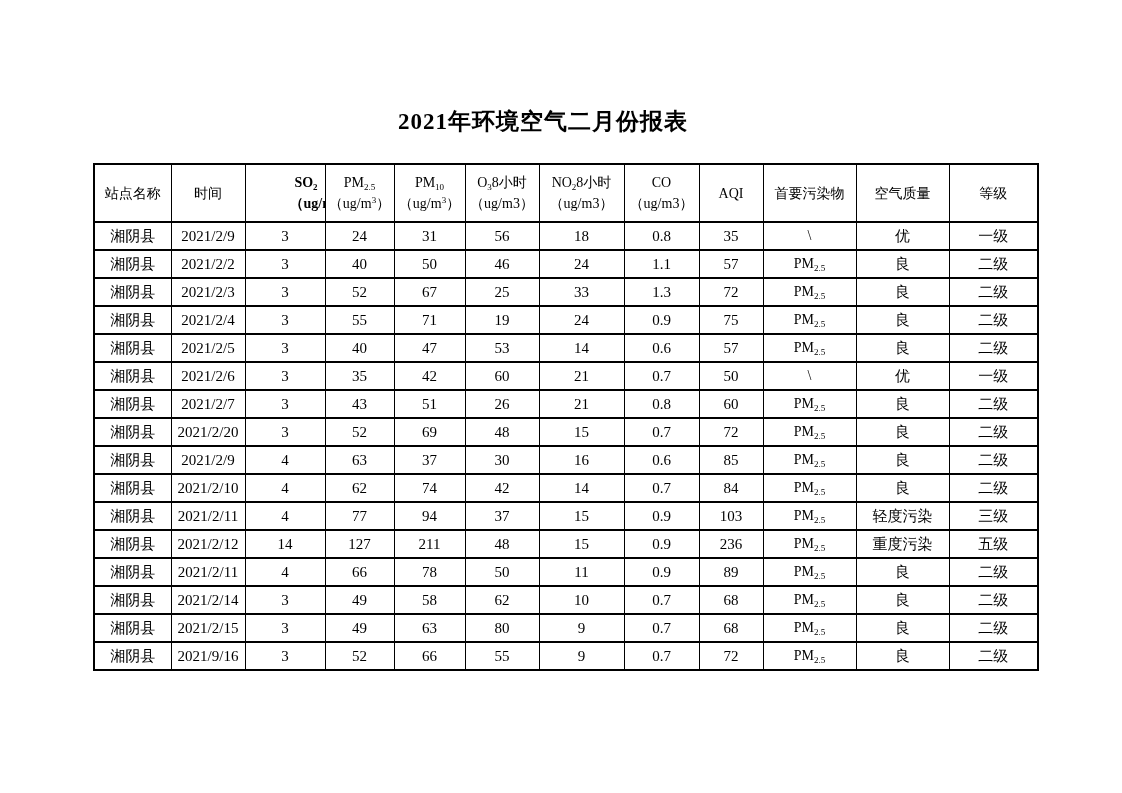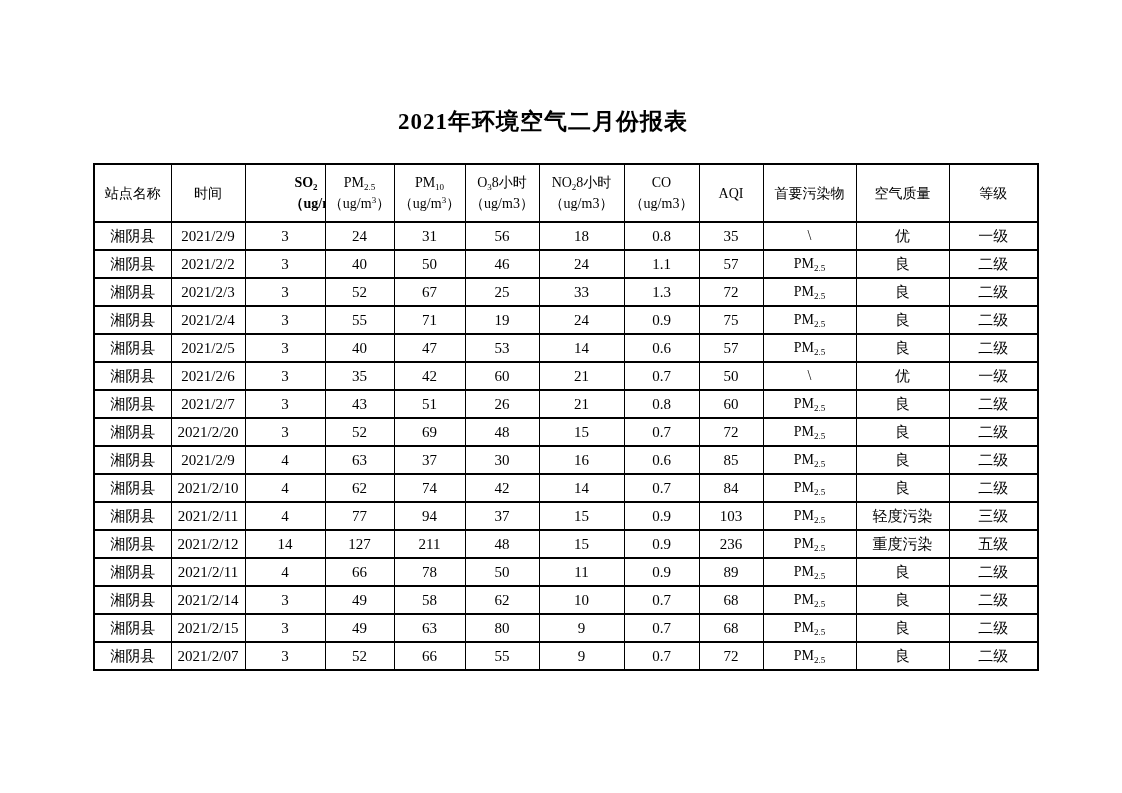--- a/index.html
+++ b/index.html
@@ -272,21 +272,21 @@
         <td class="cell-o3_8h">80</td>
         <td class="cell-no2_8h">9</td>
         <td class="cell-co">0.7</td>
         <td class="cell-aqi">68</td>
         <td class="cell-pollutant"><span>PM</span><sub>2.5</sub></td>
         <td class="cell-quality">良</td>
         <td class="cell-grade">二级</td>
       </tr>
       <tr>
         <td class="cell-station">湘阴县</td>
-        <td class="cell-time">2021/2/07</td>
+        <td class="cell-time">2021/9/16</td>
         <td class="cell-so2">3</td>
         <td class="cell-pm25">52</td>
         <td class="cell-pm10">66</td>
         <td class="cell-o3_8h">55</td>
         <td class="cell-no2_8h">9</td>
         <td class="cell-co">0.7</td>
         <td class="cell-aqi">72</td>
         <td class="cell-pollutant"><span>PM</span><sub>2.5</sub></td>
         <td class="cell-quality">良</td>
         <td class="cell-grade">二级</td>

